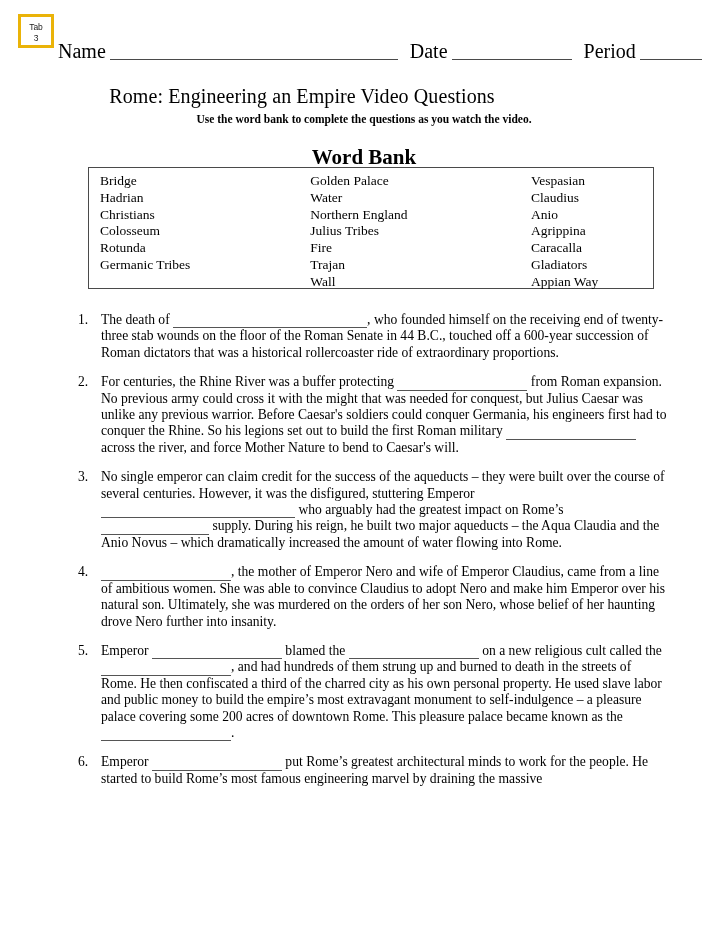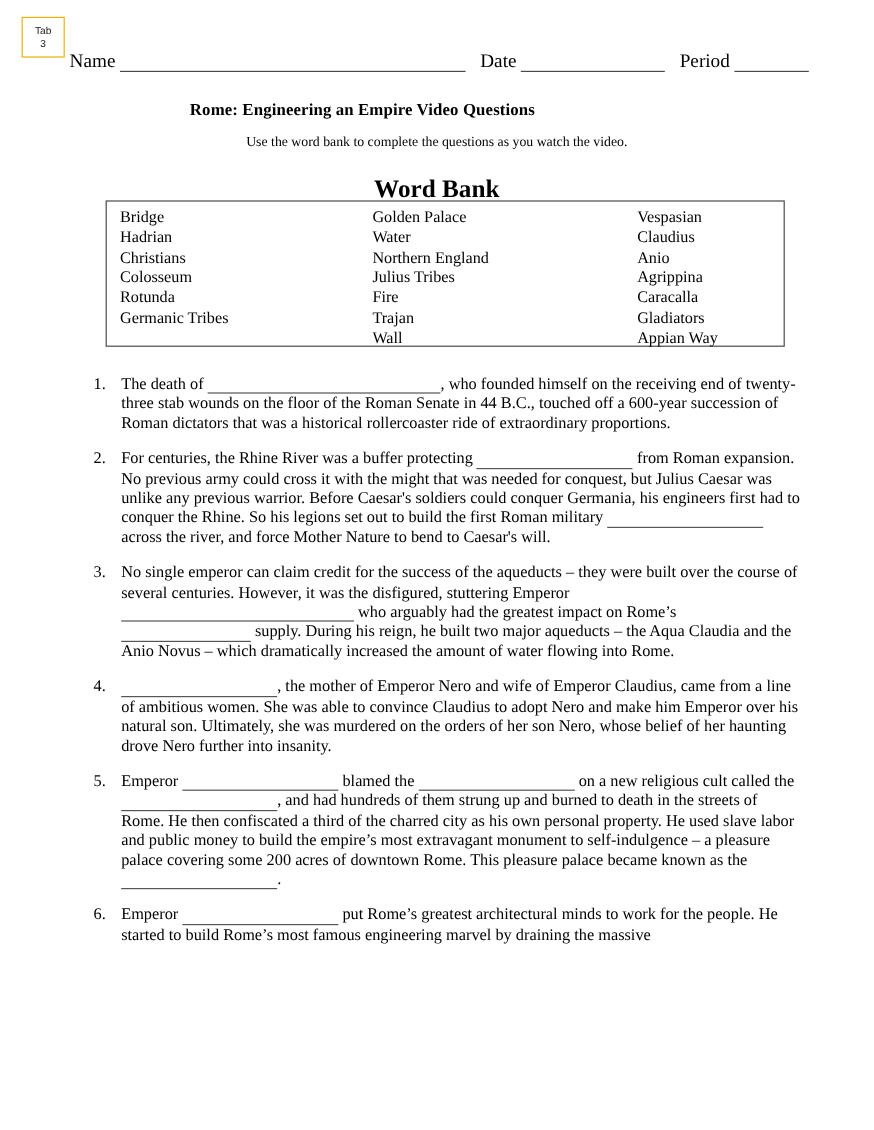--- a/index.html
+++ b/index.html
@@ -19,39 +19,39 @@
     overflow: hidden;
   }
 
   
   .tab-box {
     position: absolute;
     left: 18px;
     top: 14px;
     width: 36px;
     height: 34px;
-    border: 1px solid #eab308;
+    border: 3px solid #eab308;
     background: #ffffff;
     font-family: "Liberation Sans", "DejaVu Sans", sans-serif;
     font-size: 8.5px;
     line-height: 11px;
     color: #222;
     text-align: center;
     padding-top: 5px;
     box-sizing: border-box;
   }
   .tab-box .tl { display: block; }
 
   
   .ndp {
     position: absolute;
     left: 58px;
     top: 43px;
     width: 600px;
-    font-size: 16px;
+    font-size: 20px;
     line-height: 17px;
     white-space: nowrap;
   }
   .ndp .lbl { }
   .rule {
     display: inline-block;
     border-bottom: 1px solid #4a4a4a;
     vertical-align: bottom;
     height: 13px;
   }
@@ -61,32 +61,32 @@
   .sp-date   { margin-left: 12px; }
   .sp-period { margin-left: 12px; }
 
   
   .doc-title {
     position: absolute;
     left: 0;
     top: 85px;
     width: 604px;
     text-align: center;
-    font-size: 14px;
-    font-weight: bold;
+    font-size: 20px;
+    font-weight: normal;
     letter-spacing: 0.1px;
   }
   .doc-subtitle {
     position: absolute;
     left: 0;
     top: 113px;
     width: 728px;
     text-align: center;
     font-size: 11.5px;
-    font-weight: normal;
+    font-weight: bold;
   }
 
   
   .wb-heading {
     position: absolute;
     left: 0;
     top: 145px;
     width: 728px;
     text-align: center;
     font-size: 21px;

